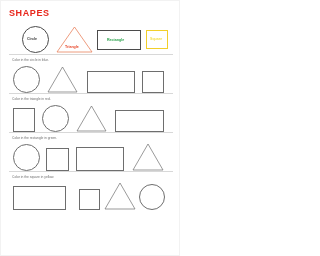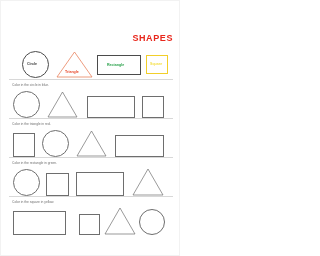--- a/index.html
+++ b/index.html
@@ -26,25 +26,25 @@
     left: 8px;
     top: 5px;
     width: 164px;
     height: 246px;
     background: #ffffff;
     box-sizing: border-box;
   }
 
   
   .title {
-    text-align: right;
+    text-align: left;
     font-size: 9px;
     font-weight: bold;
     letter-spacing: 0.6px;
-    margin-top: 27px;
+    margin-top: 2px;
     margin-bottom: 0;
     line-height: 10px;
   }
 
   
   .legend {
     position: relative;
     height: 29px;
     margin-top: 7px;
   }

